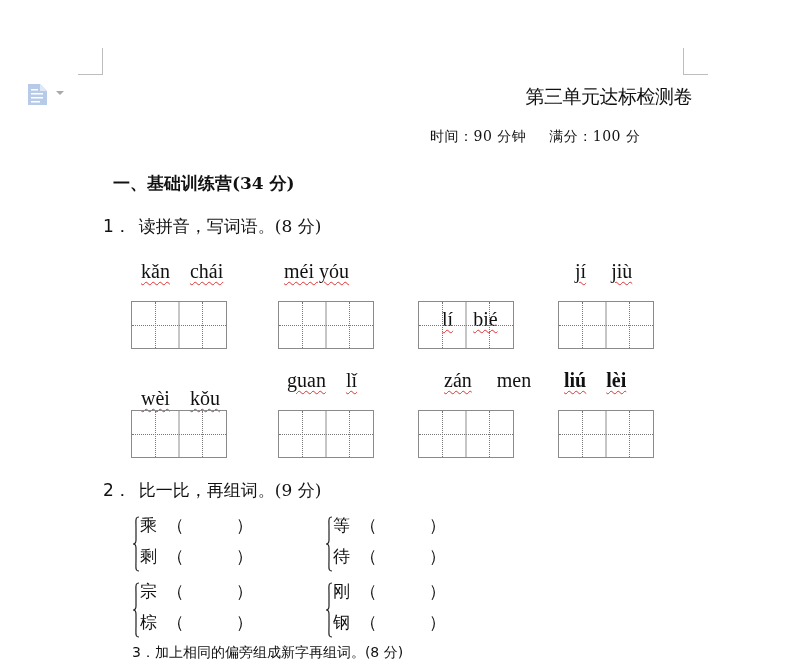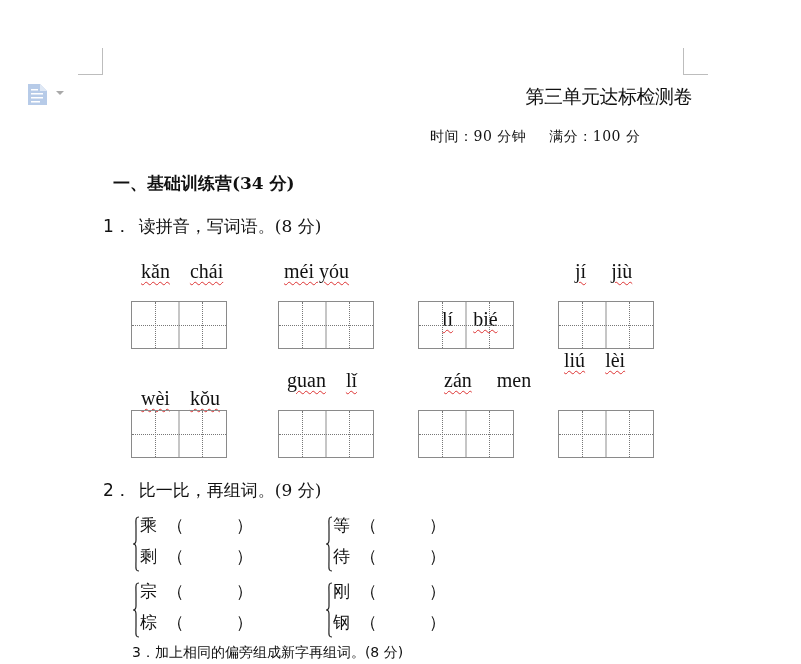--- a/index.html
+++ b/index.html
@@ -95,21 +95,21 @@
 <div class="grid" style="left:558px; top:301px;">
     <div class="vq1"></div>
     <div class="vmid"></div>
     <div class="vq3"></div>
     <div class="hmid"></div>
   </div>
 
 <div class="abs pinyin" style="left:141px; top:387px;"><span>wèi</span>&nbsp;&nbsp;&nbsp;&nbsp;<span>kǒu</span></div>
 <div class="abs pinyin" style="left:287px; top:369px;"><span>guan</span>&nbsp;&nbsp;&nbsp;&nbsp;<span>lǐ</span></div>
 <div class="abs pinyin" style="left:444px; top:369px;"><span>zán</span>&nbsp;&nbsp;&nbsp;&nbsp;&nbsp;<span style="text-decoration:none">men</span></div>
-<div class="abs pinyin" style="left:564px; top:349px;"><span>liú</span>&nbsp;&nbsp;&nbsp;&nbsp;<span>lèi</span></div>
+<div class="abs pinyin" style="left:564px; top:369px;font-weight:bold;"><span>liú</span>&nbsp;&nbsp;&nbsp;&nbsp;<span>lèi</span></div>
 
 <div class="grid" style="left:131px; top:410px;">
     <div class="vq1"></div>
     <div class="vmid"></div>
     <div class="vq3"></div>
     <div class="hmid"></div>
   </div>
 <div class="grid" style="left:278px; top:410px;">
     <div class="vq1"></div>
     <div class="vmid"></div>

